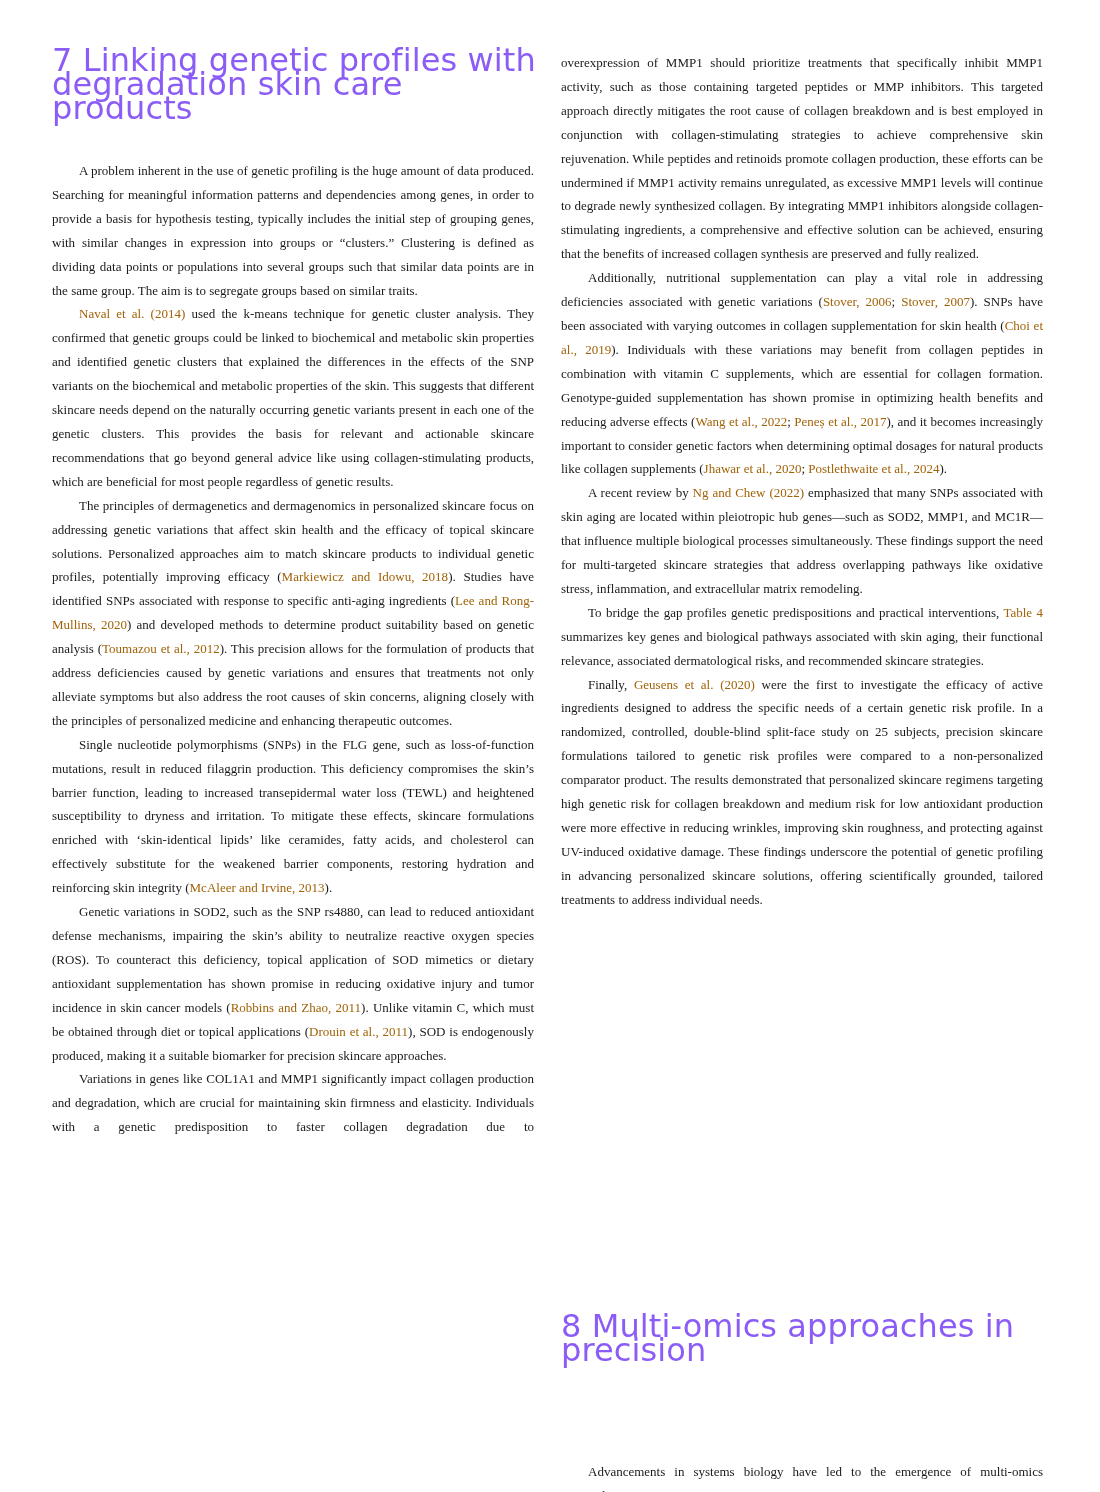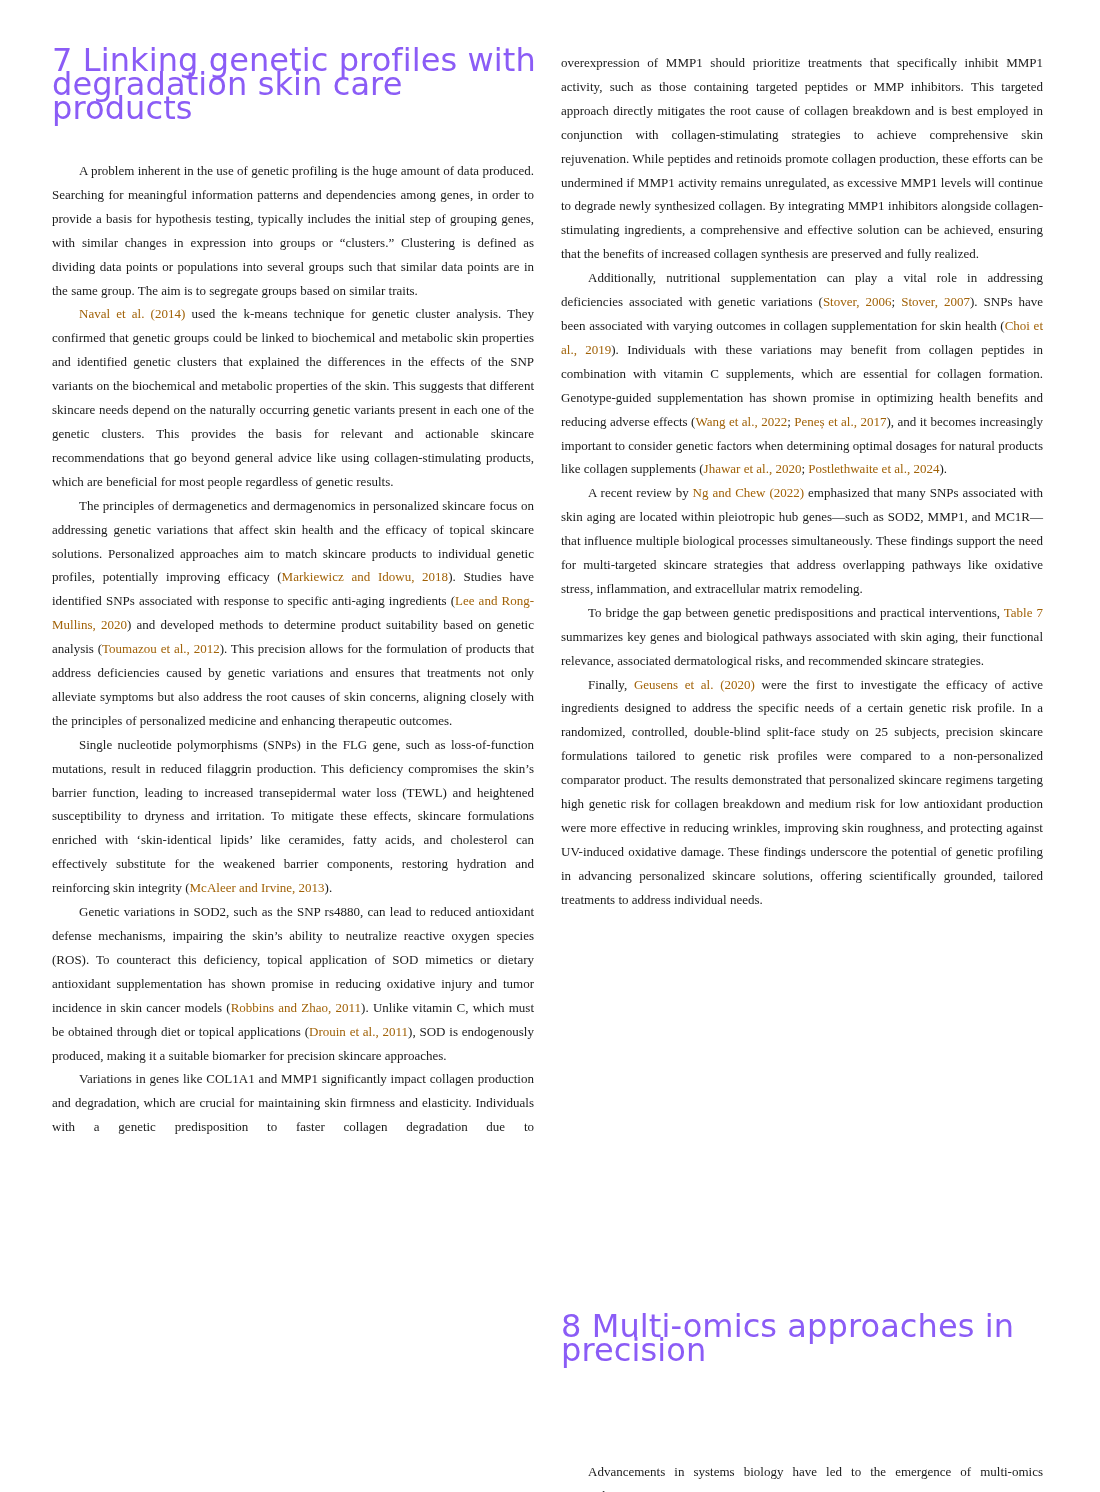--- a/index.html
+++ b/index.html
@@ -49,21 +49,21 @@
       <p class="p"><span>Genetic variations in SOD2, such as the SNP rs4880, can lead to reduced antioxidant defense mechanisms, impairing the skin’s ability to neutralize reactive oxygen species (ROS). To counteract this deficiency, topical application of SOD mimetics or dietary antioxidant supplementation has shown promise in reducing oxidative injury and tumor incidence in skin cancer models (</span><span class="cite">Robbins and Zhao, 2011</span><span>). Unlike vitamin C, which must be obtained through diet or topical applications (</span><span class="cite">Drouin et al., 2011</span><span>), SOD is endogenously produced, making it a suitable biomarker for precision skincare approaches.</span></p>
       <p class="p" style="text-align-last: justify;"><span>Variations in genes like COL1A1 and MMP1 significantly impact collagen production and degradation, which are crucial for maintaining skin firmness and elasticity. Individuals with a genetic predisposition to faster collagen degradation due to</span></p>
     </div>
 </div>
 
 <div class="col col-right">
   <div class="body-text block-right1" id="right-flow">
       <p class="p noindent"><span>overexpression of MMP1 should prioritize treatments that specifically inhibit MMP1 activity, such as those containing targeted peptides or MMP inhibitors. This targeted approach directly mitigates the root cause of collagen breakdown and is best employed in conjunction with collagen-stimulating strategies to achieve comprehensive skin rejuvenation. While peptides and retinoids promote collagen production, these efforts can be undermined if MMP1 activity remains unregulated, as excessive MMP1 levels will continue to degrade newly synthesized collagen. By integrating MMP1 inhibitors alongside collagen-stimulating ingredients, a comprehensive and effective solution can be achieved, ensuring that the benefits of increased collagen synthesis are preserved and fully realized.</span></p>
       <p class="p"><span>Additionally, nutritional supplementation can play a vital role in addressing deficiencies associated with genetic variations (</span><span class="cite">Stover, 2006</span><span>; </span><span class="cite">Stover, 2007</span><span>). SNPs have been associated with varying outcomes in collagen supplementation for skin health (</span><span class="cite">Choi et al., 2019</span><span>). Individuals with these variations may benefit from collagen peptides in combination with vitamin C supplements, which are essential for collagen formation. Genotype-guided supplementation has shown promise in optimizing health benefits and reducing adverse effects (</span><span class="cite">Wang et al., 2022</span><span>; </span><span class="cite">Peneș et al., 2017</span><span>), and it becomes increasingly important to consider genetic factors when determining optimal dosages for natural products like collagen supplements (</span><span class="cite">Jhawar et al., 2020</span><span>; </span><span class="cite">Postlethwaite et al., 2024</span><span>).</span></p>
       <p class="p"><span>A recent review by </span><span class="cite">Ng and Chew (2022)</span><span> emphasized that many SNPs associated with skin aging are located within pleiotropic hub genes—such as SOD2, MMP1, and MC1R—that influence multiple biological processes simultaneously. These findings support the need for multi-targeted skincare strategies that address overlapping pathways like oxidative stress, inflammation, and extracellular matrix remodeling.</span></p>
-      <p class="p"><span>To bridge the gap between genetic predispositions and practical interventions, </span><span class="cite">Table 7</span><span> summarizes key genes and biological pathways associated with skin aging, their functional relevance, associated dermatological risks, and recommended skincare strategies.</span></p>
+      <p class="p"><span>To bridge the gap profiles genetic predispositions and practical interventions, </span><span class="cite">Table 4</span><span> summarizes key genes and biological pathways associated with skin aging, their functional relevance, associated dermatological risks, and recommended skincare strategies.</span></p>
       <p class="p"><span>Finally, </span><span class="cite">Geusens et al. (2020)</span><span> were the first to investigate the efficacy of active ingredients designed to address the specific needs of a certain genetic risk profile. In a randomized, controlled, double-blind split-face study on 25 subjects, precision skincare formulations tailored to genetic risk profiles were compared to a non-personalized comparator product. The results demonstrated that personalized skincare regimens targeting high genetic risk for collagen breakdown and medium risk for low antioxidant production were more effective in reducing wrinkles, improving skin roughness, and protecting against UV-induced oxidative damage. These findings underscore the potential of genetic profiling in advancing personalized skincare solutions, offering scientifically grounded, tailored treatments to address individual needs.</span></p>
     </div>
   <h2 class="heading h8">
     <div>8 Multi-omics approaches in precision</div>
   </h2>
   <div class="body-text block-right2" id="right-flow-2">
       <p class="p" style="text-align-last: justify;"><span>Advancements in systems biology have led to the emergence of multi-omics approaches—integrating genomics, transcriptomics,</span></p>
     </div>
 </div>
 

